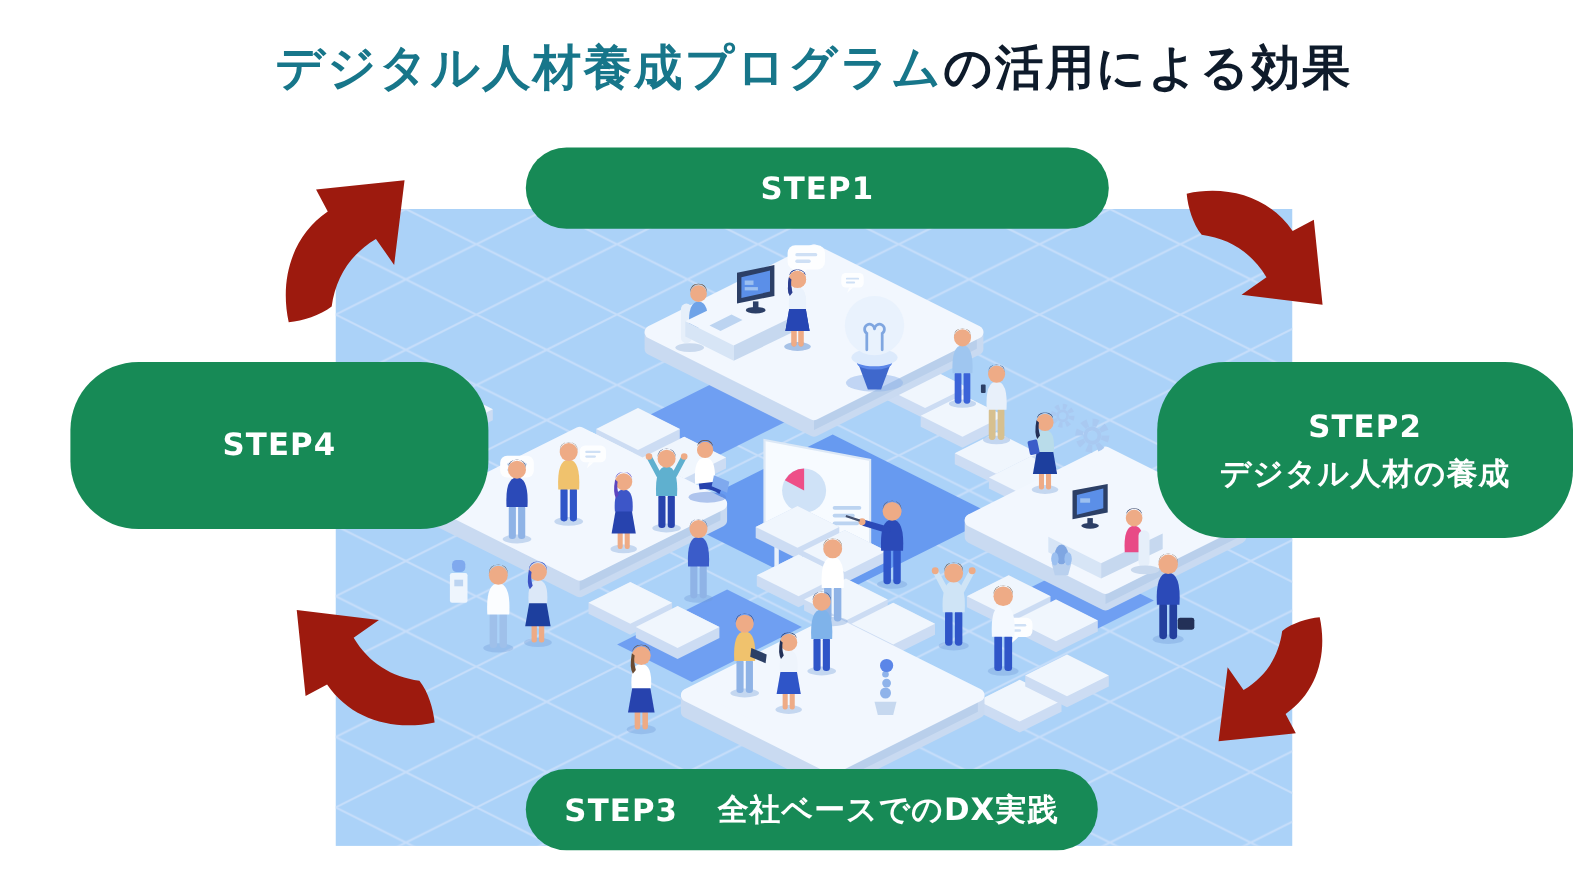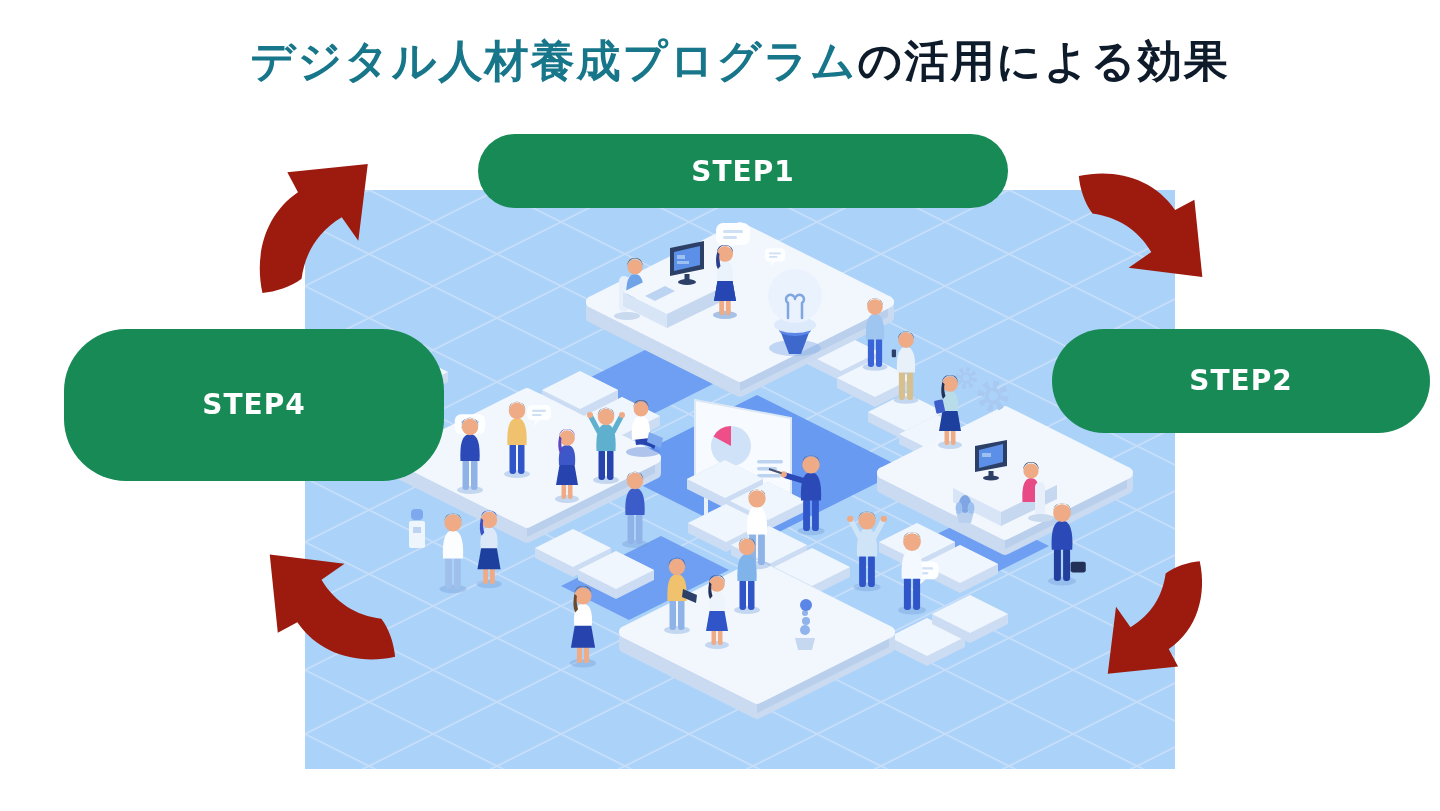--- a/index.html
+++ b/index.html
@@ -13,21 +13,21 @@
   .title .rest { color:#0e1b2b; }
 
   .illus { position:absolute; left:285px; top:190px; width:870px; height:579px; }
 
   .pill { position:absolute; background:#178a56; color:#ffffff; display:flex;
           align-items:center; justify-content:center; font-weight:700;
           font-size:28px; letter-spacing:1px; white-space:nowrap; }
   .pill.single  { flex-direction:row; gap:36px; border-radius:38px; }
   .pill.stacked { flex-direction:column; line-height:1.55; border-radius:62px; }
   #pill-step1 { left:458px; top:134px;  width:530px; height:74px; }
-  #pill-step2 { left:1032px; top:329px; width:378px; height:104px; }
+  #pill-step2 { left:1032px; top:329px; width:378px; height:160px; }
   #pill-step3 { left:458px; top:699px;  width:520px; height:74px; }
   #pill-step4 { left:44px;  top:329px;  width:380px; height:152px; }
 
   .arrow { position:absolute; }
   #arrow-1 { left:228px;  top:158px; width:152px; height:142px; }
   #arrow-2 { left:1052px; top:165px; width:136px; height:140px; }
   #arrow-3 { left:1064px; top:533px; width:124px; height:168px; }
   #arrow-4 { left:232px;  top:528px; width:162px; height:138px; }
 </style>
 </head>
@@ -331,20 +331,25 @@
           <use href="#p-woman"></use>
         </g>
     </g>
   </svg>
 
   <div class="pill single" id="pill-step1">
       <span>STEP1</span>
     </div>
   <div class="pill stacked" id="pill-step2">
       <span>STEP2</span>
+      <span>デジタル人材の養成</span>
+    </div>
+  <div class="pill single" id="pill-step3">
+      <span>STEP3</span>
+      <span>全社ベースでのDX実践</span>
     </div>
   <div class="pill stacked" id="pill-step4">
       <span>STEP4</span>
     </div>
 
   <svg class="arrow" id="arrow-1" viewBox="0 0 120 120">
     <use href="#swoosh" fill="#9d1a0e"></use>
   </svg>
   <svg class="arrow" id="arrow-2" viewBox="0 0 120 120">
     <use href="#swoosh" fill="#9d1a0e" transform="rotate(90 60 60)"></use>

